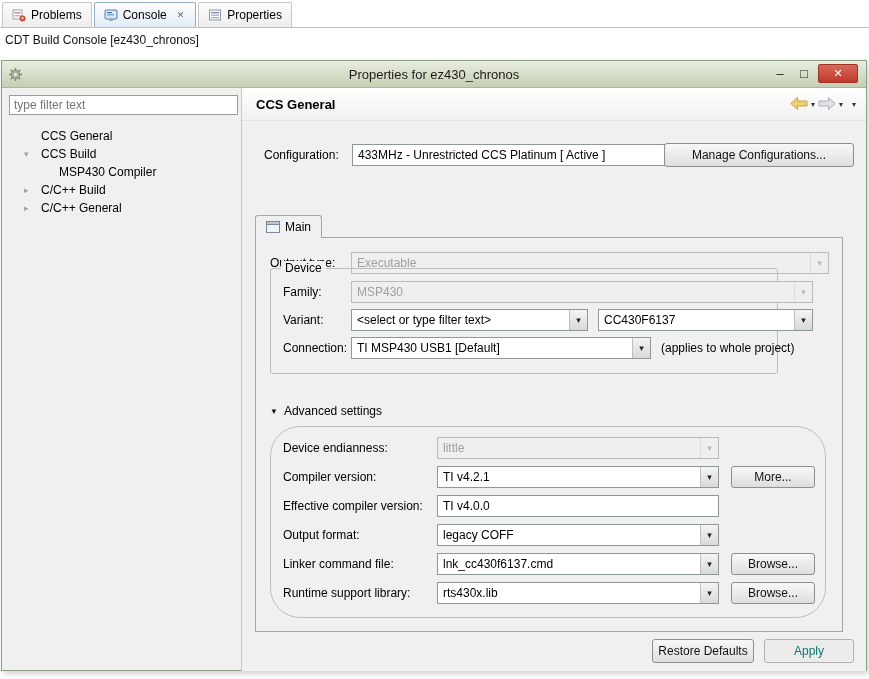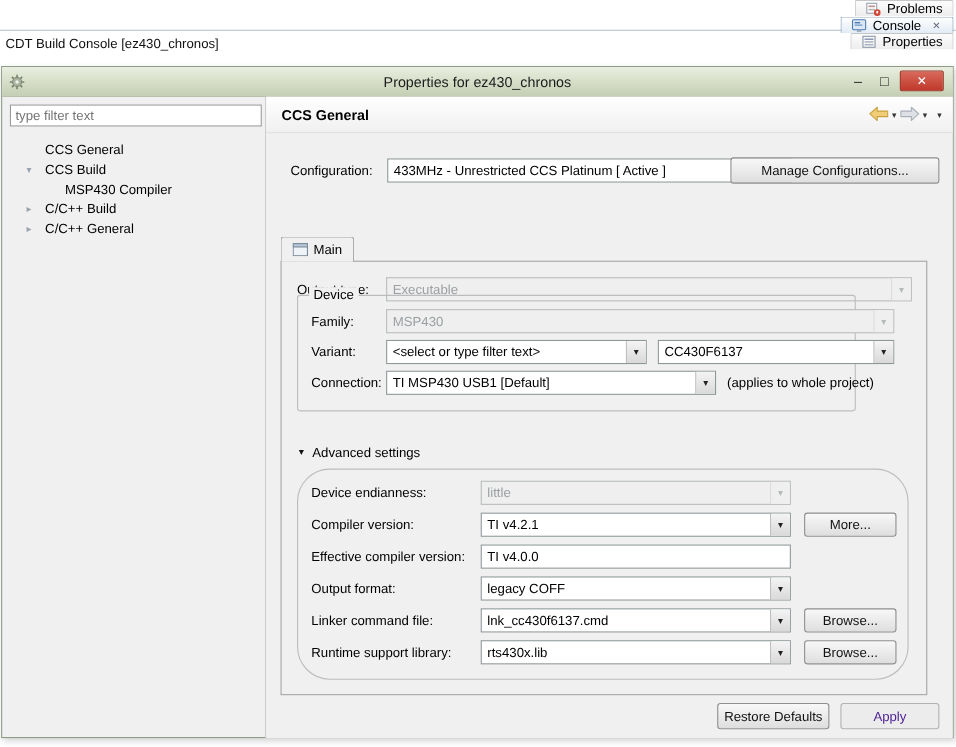--- a/index.html
+++ b/index.html
@@ -2,21 +2,21 @@
 <html><head>
 <meta charset="utf-8">
 <style>
   * { margin:0; padding:0; box-sizing:border-box; }
   html,body { background:#fff; }
   body { font-family:"Liberation Sans","DejaVu Sans",sans-serif; font-size:12px; color:#000; }
   .screen { position:relative; width:869px; height:679px; background:#fff; overflow:hidden; }
 
   
   .tabbar { position:absolute; left:0; top:0; width:100%; height:28px; background:#fff;
-            border-bottom:1px solid #b9c0c7; padding-left:2px; display:flex; align-items:flex-end;flex-direction:column; }
+            border-bottom:1px solid #b9c0c7; padding-left:2px; display:flex; align-items:flex-end; }
   .etab { display:inline-flex; align-items:center; gap:5px; height:25px; padding:0 9px;
           border:1px solid #c6c6c6; border-bottom:none; border-radius:2px 2px 0 0; margin-right:2px;
           background:linear-gradient(#fcfcfc,#ededed); cursor:default; }
   .etab.active { background:linear-gradient(#fefefe,#e2ecf6); border-color:#94aac0; }
   .elabel { white-space:nowrap; }
   .tabclose { font-size:9px; color:#667; margin-left:3px; padding:0 2px; }
   .eicon { display:inline-flex; align-items:center; }
 
   .console-title { position:absolute; left:0; top:30px; width:100%; height:20px; line-height:20px;
                    padding-left:5px; color:#111; }
@@ -67,21 +67,21 @@
                 border-left:1px solid #bfbfbf; background:linear-gradient(#f4f4f4,#d9d9d9);
                 color:#222; font-size:9px; }
   .sel.disabled { background:#efefef; color:#9aa0a3; border-color:#b8bcbc; }
   .sel.disabled .arrow { background:#efefef; color:#b5babc; border-left-color:#dcdcdc; }
   .textfield { position:absolute; height:22px; background:#fff; border:1px solid #8f9899;
                line-height:20px; padding:0 5px; white-space:nowrap; overflow:hidden; }
 
   .btn { border:1px solid #8e8e8e; background:linear-gradient(#f8f8f8,#dedede); border-radius:3px;
          font-size:12px; font-family:"Liberation Sans","DejaVu Sans",sans-serif; color:#111;
          display:flex; align-items:center; justify-content:center; cursor:default; }
-  .btn.disabled { color:#4c1d95; border-color:#b2b2b2; background:#ececec; }
+  .btn.disabled { color:#0f766e; border-color:#b2b2b2; background:#ececec; }
 
   .cfgrow { position:absolute; left:0; right:0; top:55px; height:26px; }
   .cfglabel { position:absolute; left:22px; line-height:24px; }
   .cfgsel { left:110px; top:1px; width:368px;gap:20px; }
   .managebtn { position:absolute; right:12px; top:0; width:190px; height:24px; }
 
   .maintab { position:absolute; left:13px; top:127px; height:23px; padding:0 10px;
              background:#f0f0f0; border:1px solid #a6a6a6; border-bottom:none;
              border-radius:3px 3px 0 0; display:flex; align-items:center; gap:5px; z-index:2; }
   .tabcontent { position:absolute; left:13px; top:149px; width:588px; height:395px;

